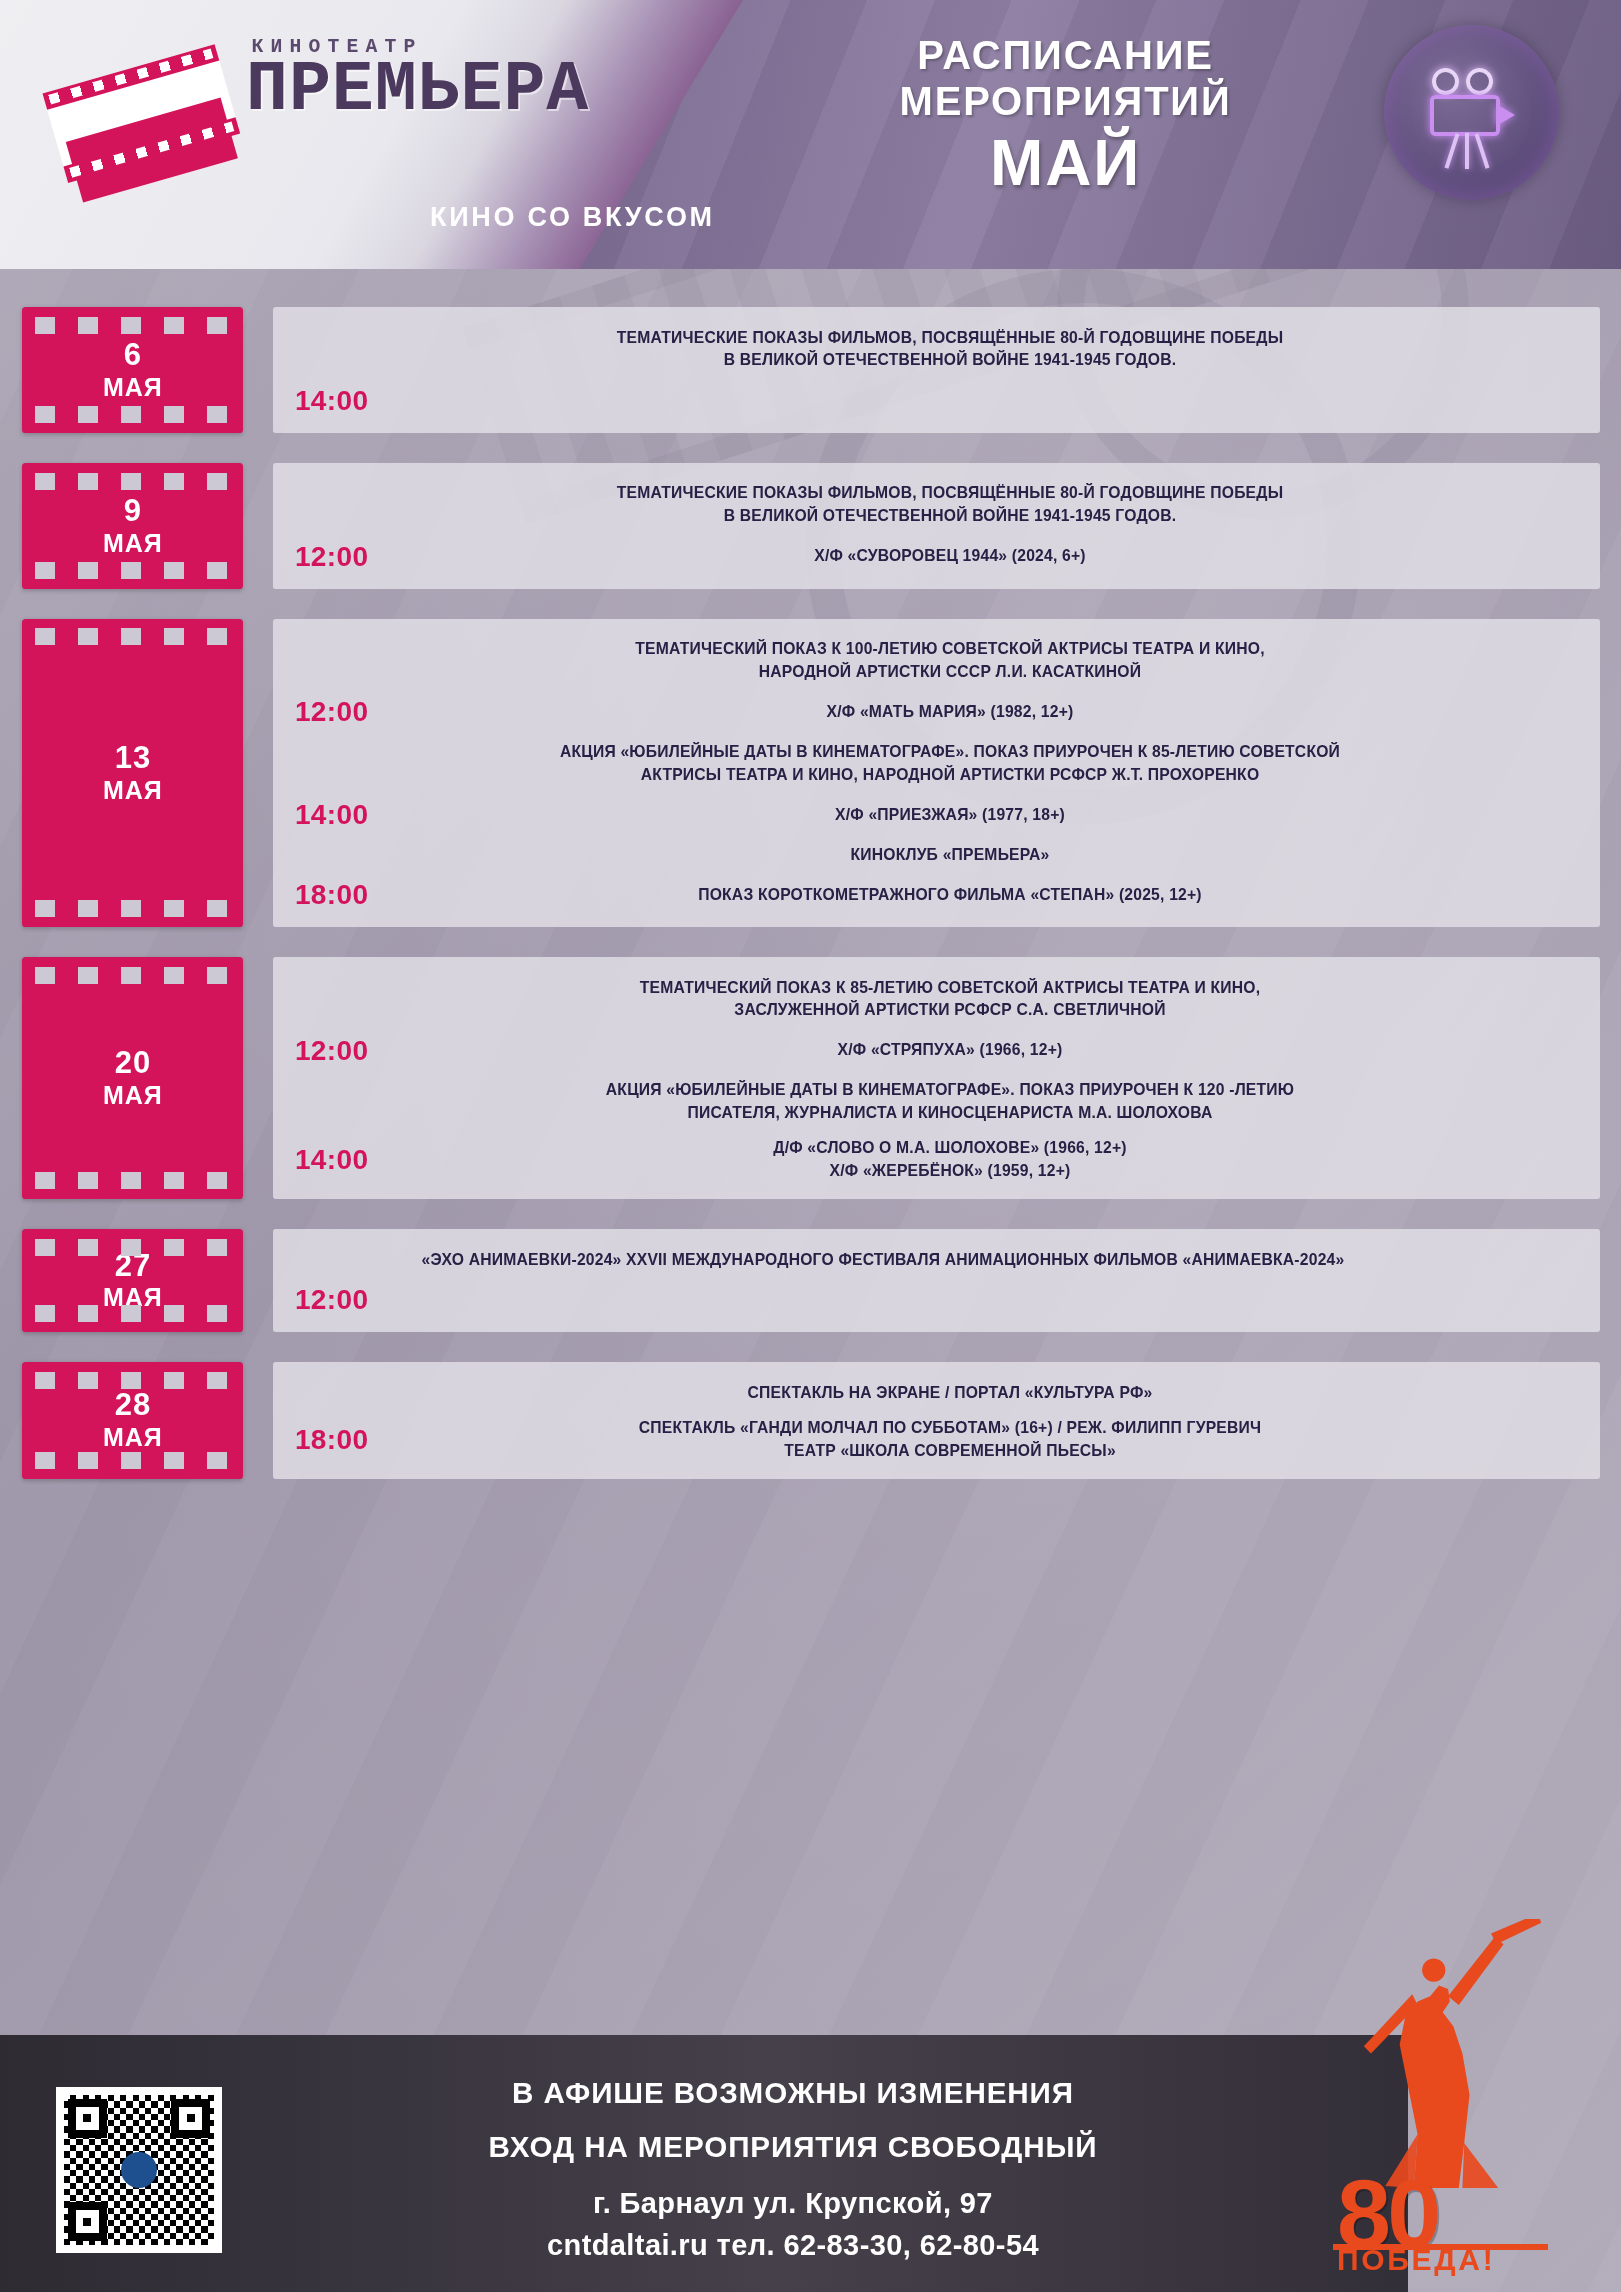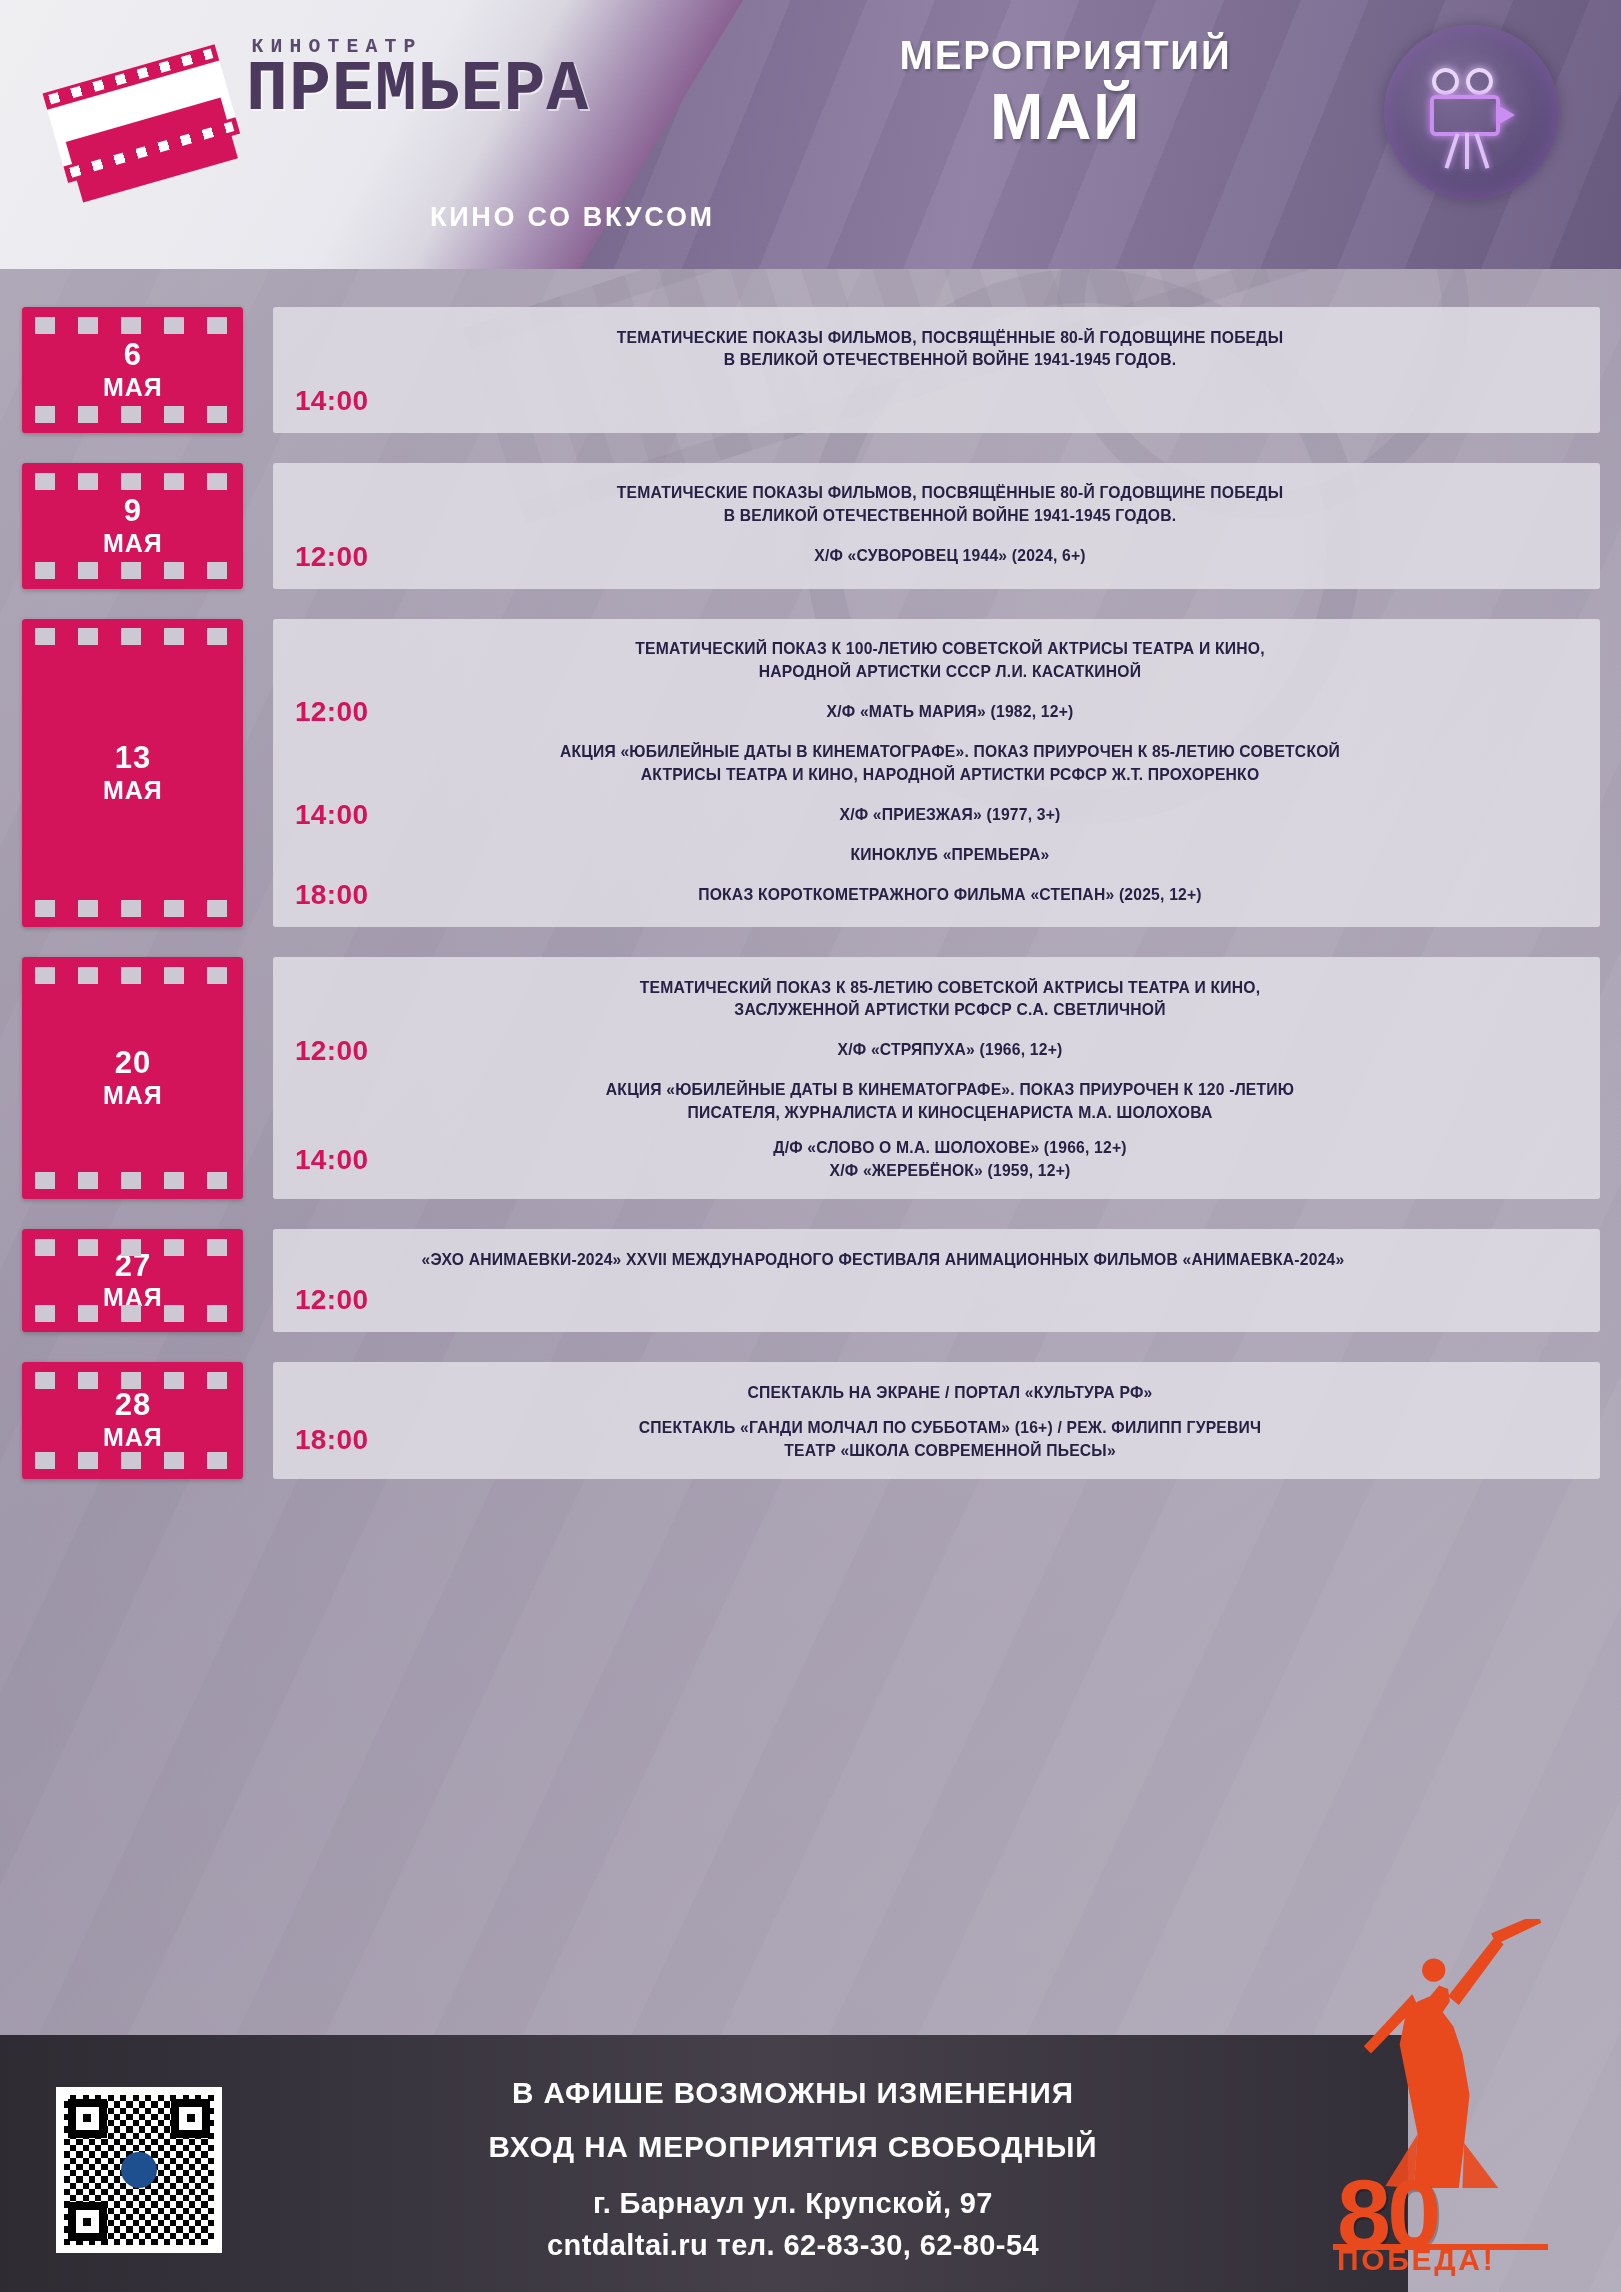--- a/index.html
+++ b/index.html
@@ -408,20 +408,21 @@
     </div>
 
     <div class="logo-text">
       <div class="logo-kino">КИНОТЕАТР</div>
       <div class="logo-premiera">ПРЕМЬЕРА</div>
     </div>
 
     <div class="logo-tagline">КИНО СО ВКУСОМ</div>
 
     <div class="header-title">
+      <div class="l1">РАСПИСАНИЕ</div>
       <div class="l2">МЕРОПРИЯТИЙ</div>
       <div class="month">МАЙ</div>
     </div>
 
     <div class="header-badge">
       <div class="cam">
         <div class="reel a"></div>
         <div class="reel b"></div>
         <div class="body"></div>
         <div class="lens"></div>
@@ -483,21 +484,21 @@
         <div class="block">
           <div class="time">12:00</div>
           <div class="desc" style="white-space: pre-line;">Х/Ф  «МАТЬ МАРИЯ» (1982, 12+)</div>
         </div>
         <div class="spacer-sm"></div>
         <div class="heading" style="white-space: pre-line;">АКЦИЯ «ЮБИЛЕЙНЫЕ ДАТЫ В КИНЕМАТОГРАФЕ». ПОКАЗ ПРИУРОЧЕН К 85-ЛЕТИЮ СОВЕТСКОЙ
 АКТРИСЫ ТЕАТРА И КИНО,  НАРОДНОЙ АРТИСТКИ  РСФСР Ж.Т. ПРОХОРЕНКО</div>
         <div class="spacer-sm"></div>
         <div class="block">
           <div class="time">14:00</div>
-          <div class="desc" style="white-space: pre-line;">Х/Ф «ПРИЕЗЖАЯ» (1977, 3+)</div>
+          <div class="desc" style="white-space: pre-line;">Х/Ф «ПРИЕЗЖАЯ» (1977, 18+)</div>
         </div>
         <div class="spacer-sm"></div>
         <div class="heading" style="white-space: pre-line;">КИНОКЛУБ  «ПРЕМЬЕРА»</div>
         <div class="spacer-sm"></div>
         <div class="block">
           <div class="time">18:00</div>
           <div class="desc" style="white-space: pre-line;">ПОКАЗ КОРОТКОМЕТРАЖНОГО ФИЛЬМА  «СТЕПАН» (2025, 12+)</div>
         </div>
       </div>
     </div>

